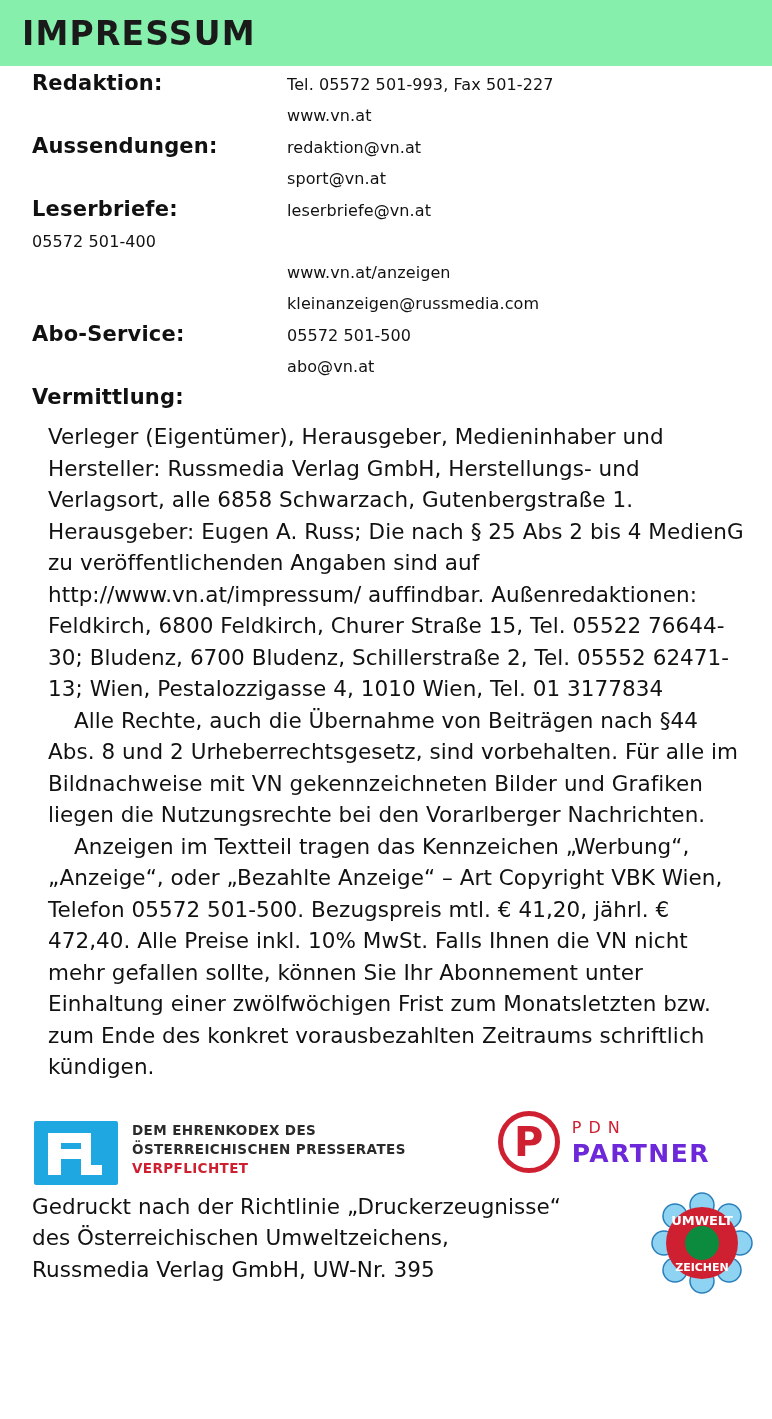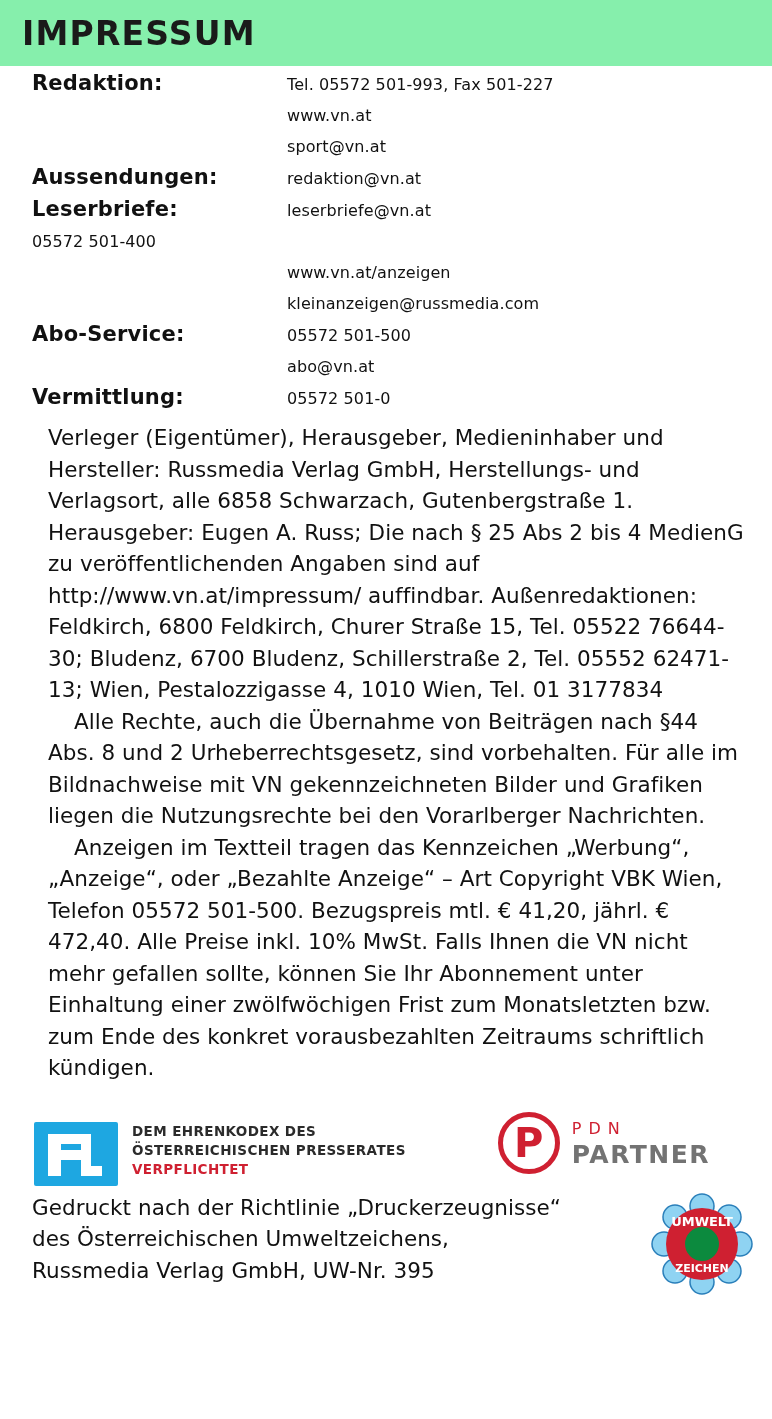--- a/index.html
+++ b/index.html
@@ -158,21 +158,21 @@
     margin-left: 12px;
   }
   .pdn-top {
     color: #cf2031;
     font-size: 16px;
     letter-spacing: 7px;
     font-weight: normal;
     line-height: 24px;
   }
   .pdn-bottom {
-    color: #737373;
+    color: #6d28d9;
     font-size: 25px;
     font-weight: bold;
     letter-spacing: 1.5px;
     line-height: 28px;
   }
 
   
   .footer {
     position: relative;
     padding: 8px 24px 0 32px;
@@ -202,28 +202,28 @@
 
     <div class="contact-row">
       <div class="contact-label">Redaktion:</div>
       <div class="contact-value">Tel. 05572 501-993, Fax 501-227</div>
     </div>
     <div class="contact-row continuation">
       <div class="contact-label"></div>
       <div class="contact-value sub">www.vn.at</div>
     </div>
 
-    <div class="contact-row continuation">
-      <div class="contact-label"></div>
-      <div class="contact-value sub">sport@vn.at</div>
-    </div>
     <div class="contact-row">
       <div class="contact-label">Aussendungen:</div>
       <div class="contact-value">redaktion@vn.at</div>
     </div>
+    <div class="contact-row continuation">
+      <div class="contact-label"></div>
+      <div class="contact-value sub">sport@vn.at</div>
+    </div>
 
     <div class="contact-row">
       <div class="contact-label">Leserbriefe:</div>
       <div class="contact-value">leserbriefe@vn.at</div>
     </div>
 
     <div class="contact-row">
       <div class="contact-value">05572 501-400</div>
     </div>
     <div class="contact-row continuation">
@@ -239,21 +239,20 @@
       <div class="contact-label">Abo-Service:</div>
       <div class="contact-value">05572 501-500</div>
     </div>
     <div class="contact-row continuation">
       <div class="contact-label"></div>
       <div class="contact-value sub">abo@vn.at</div>
     </div>
 
     <div class="contact-row">
       <div class="contact-label">Vermittlung:</div>
-      <div class="contact-value">05572 501-0</div>
     </div>
 
   </div>
 
   <div class="body-text">
     <p class="para">Verleger (Eigentümer), Herausgeber, Medieninhaber und Hersteller: Russmedia Verlag GmbH, Herstellungs- und Verlagsort, alle 6858 Schwarzach, Gutenbergstraße 1. Herausgeber: Eugen A. Russ; Die nach § 25 Abs 2 bis 4 MedienG zu veröffentlichenden Angaben sind auf  http://www.vn.at/impressum/ auffindbar. Außenredaktionen: Feldkirch, 6800 Feldkirch, Churer Straße 15, Tel. 05522 76644-30; Bludenz, 6700 Bludenz, Schillerstraße 2, Tel. 05552 62471-13; Wien, Pestalozzigasse 4, 1010 Wien, Tel. 01 3177834</p>
     <p class="para indent">Alle Rechte, auch die Übernahme von Beiträgen nach §44 Abs. 8 und 2 Urheberrechtsgesetz, sind vorbehalten. Für alle im Bildnachweise mit VN gekennzeichneten Bilder und Grafiken liegen die Nutzungsrechte bei den Vorarlberger Nachrichten.</p>
     <p class="para indent">Anzeigen im Textteil tragen das Kennzeichen „Werbung“, „Anzeige“, oder „Bezahlte Anzeige“ – Art Copyright VBK Wien, Telefon 05572 501-500. Bezugspreis mtl. € 41,20, jährl. € 472,40. Alle Preise inkl. 10% MwSt. Falls Ihnen die VN nicht mehr gefallen sollte, können Sie Ihr Abonnement unter Einhaltung einer zwölfwöchigen Frist zum Monatsletzten bzw. zum Ende des konkret vorausbezahlten Zeitraums schriftlich kündigen.</p>
   </div>
 

